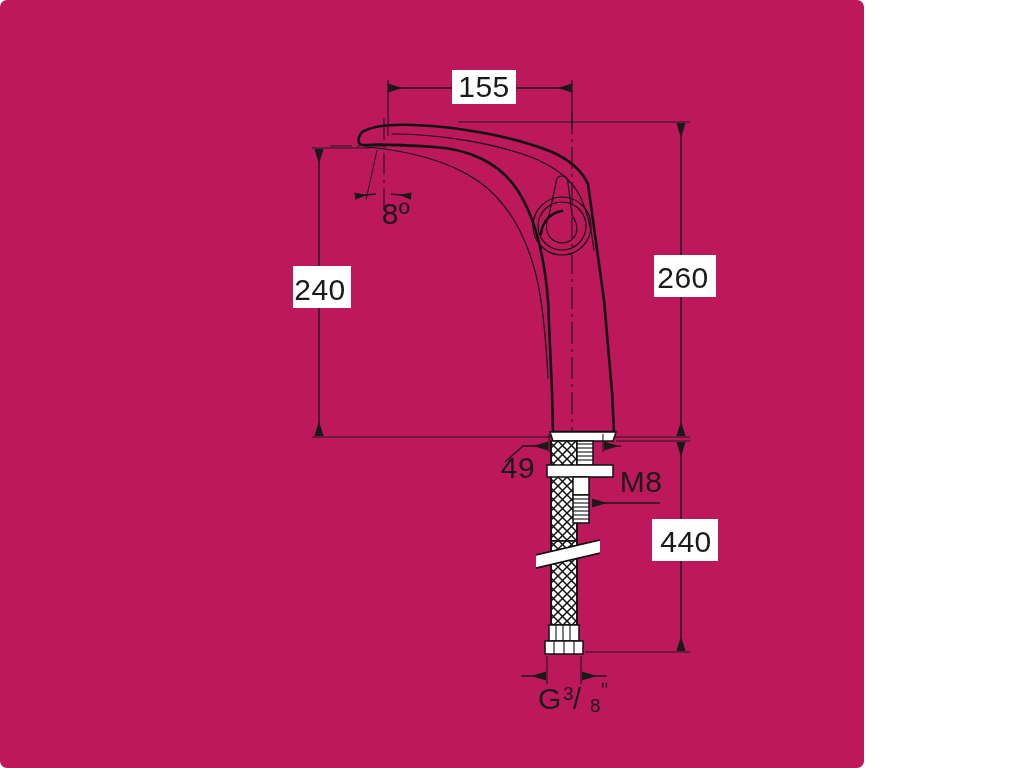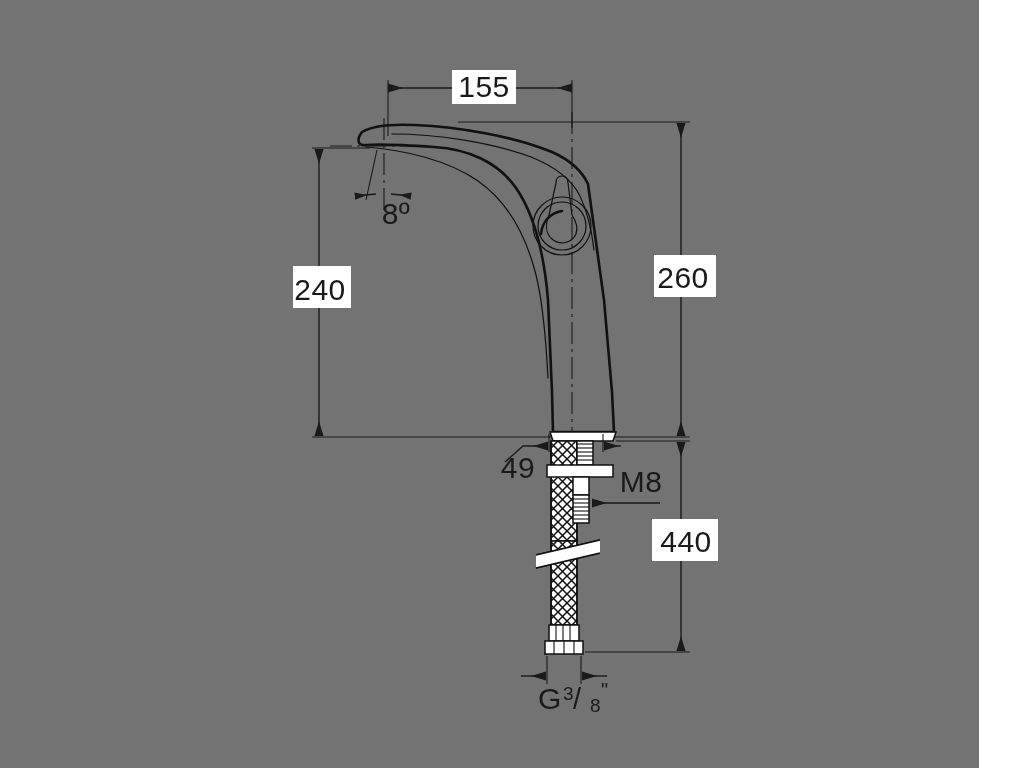--- a/index.html
+++ b/index.html
@@ -8,23 +8,24 @@
     background: #ffffff;
   }
   body {
     width: 1024px;
     height: 768px;
     font-family: "Liberation Sans", sans-serif;
     overflow: hidden;
   }
   #drawing-root {
     position: relative;
-    width: 979px;
+    width: 864px;
     height: 768px;
-    background: #737373;
+    background: #be185d;
+    border-radius: 7px;
   }
   svg.tech-drawing {
     display: block;
     width: 1024px;
     height: 768px;
   }
   text.dim-label {
     font-family: "Liberation Sans", sans-serif;
     font-size: 30px;
     fill: #1a1a1a;

